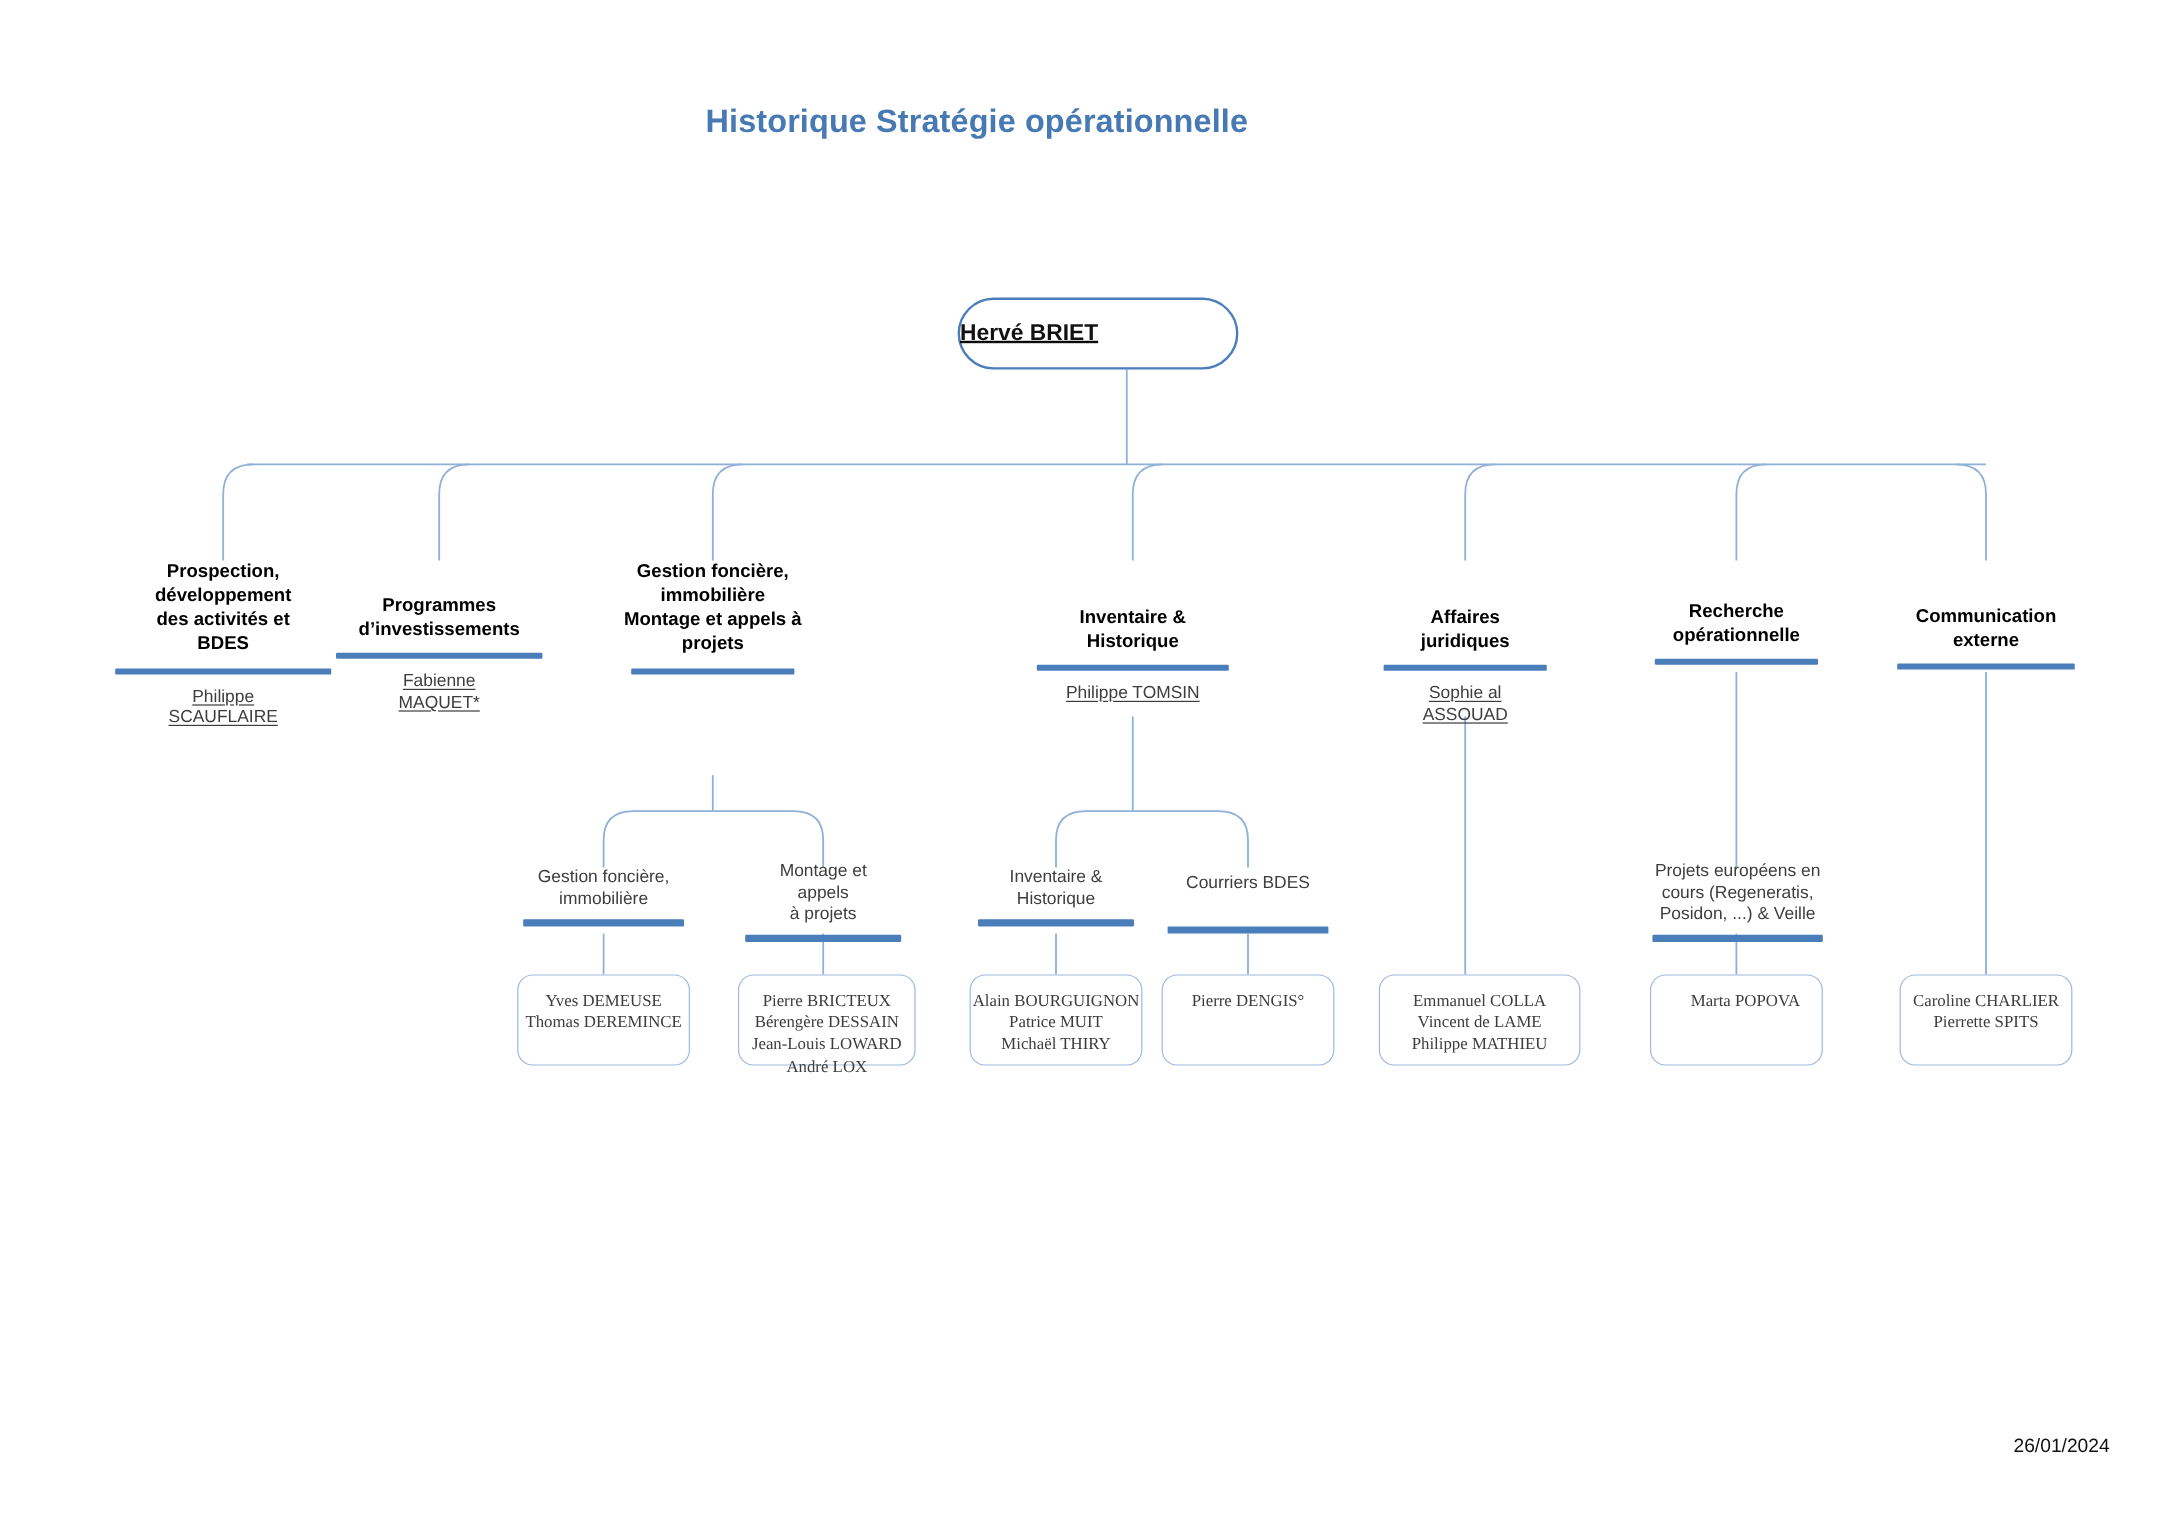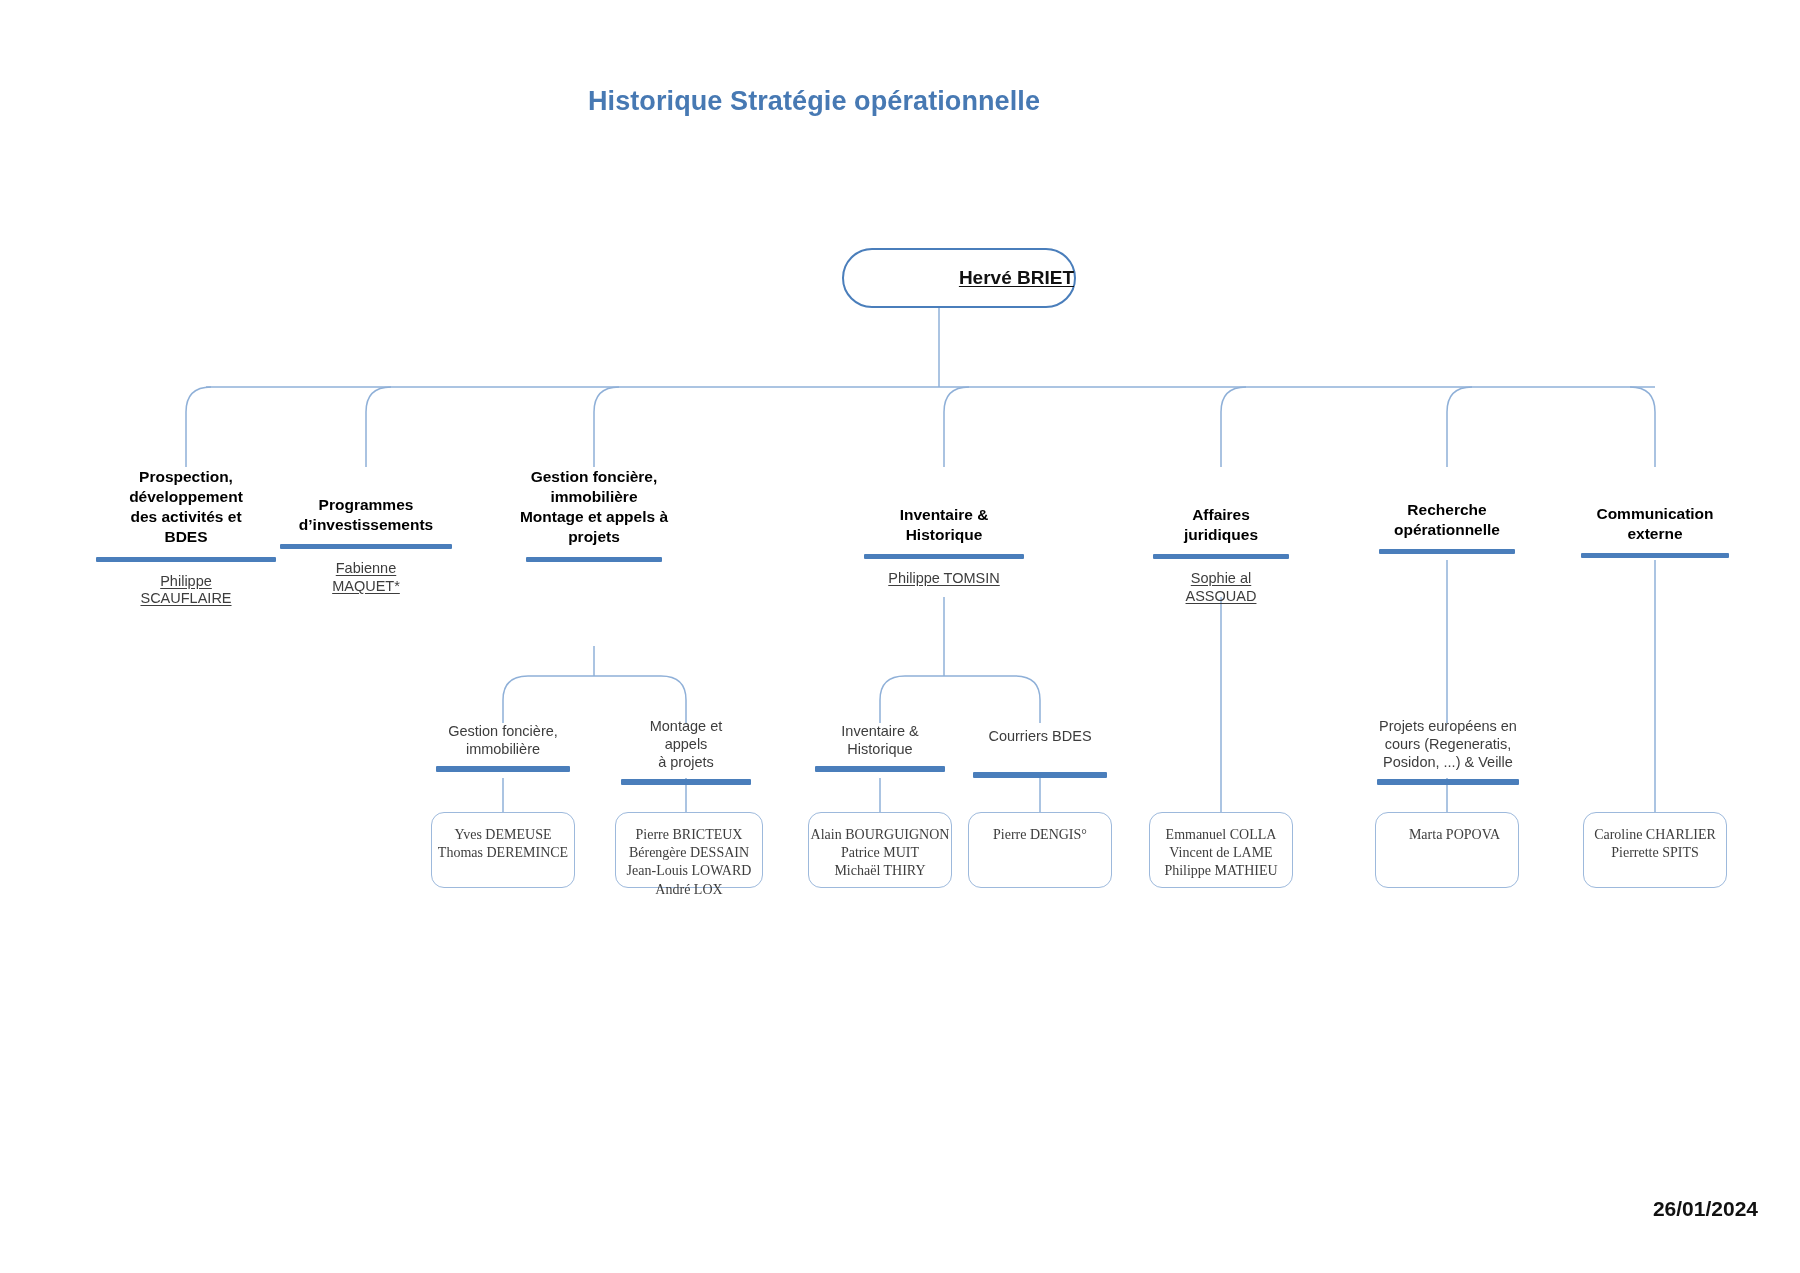--- a/index.html
+++ b/index.html
@@ -37,31 +37,32 @@
     font-size: 27px;
     font-weight: bold;
     color: #4779b3;
     letter-spacing: 0.1px;
   }
   .chart-title .tshift { position: relative; left: -86px; }
 
   
   .root-node {
     position: absolute;
-    left: 842px;
+    left: 798px;
     top: 248px;
     width: 234px;
     height: 60px;
     border: 2.2px solid #4a7ebb;
     border-radius: 34px;
     background: #ffffff;
     display: flex;
     align-items: center;
-    justify-content: flex-end;
+    justify-content: flex-start;
     box-sizing: border-box;
+    text-decoration: underline;
   }
   .root-node .root-label {
     font-size: 19px;
     font-weight: bold;
     color: #111111;
     text-decoration: underline;
     text-underline-offset: 2px;
   }
 
   
@@ -134,23 +135,22 @@
     line-height: 1.30;
     text-align: center;
     white-space: pre-line;
   }
 
   
   .doc-date {
     position: absolute;
     right: 42px;
     top: 1197px;
-    font-size: 21px;
+    font-size: 16px;
     color: #111111;
-    font-weight: bold;
   }
 </style>
 </head>
 <body>
 
 <div id="page">
 
   <svg id="wires" viewBox="0 0 1800 1273" width="1800" height="1273">
     <g fill="none" stroke="#9db9dc" stroke-width="1.5">
 
@@ -278,21 +278,21 @@
   </div>
 
   <div class="leaf" style="left:808px; top:812px; width:144px; height:76px;">
     <div class="leaf-names">Alain BOURGUIGNON<br>Patrice MUIT<br>Michaël THIRY</div>
   </div>
 
   <div class="leaf" style="left:968px; top:812px; width:144px; height:76px;">
     <div class="leaf-names">Pierre DENGIS°</div>
   </div>
 
-  <div class="leaf" style="left:1149px; top:812px; width:144px; height:76px;">
+  <div class="leaf" style="left:1149px; top:812px; width:168px; height:76px;">
     <div class="leaf-names">Emmanuel COLLA<br>Vincent de LAME<br>Philippe MATHIEU</div>
   </div>
 
   <div class="leaf" style="left:1375px; top:812px; width:144px; height:76px;padding-left:15px;">
     <div class="leaf-names">Marta POPOVA</div>
   </div>
 
   <div class="leaf" style="left:1583px; top:812px; width:144px; height:76px;">
     <div class="leaf-names">Caroline CHARLIER<br>Pierrette SPITS</div>
   </div>

